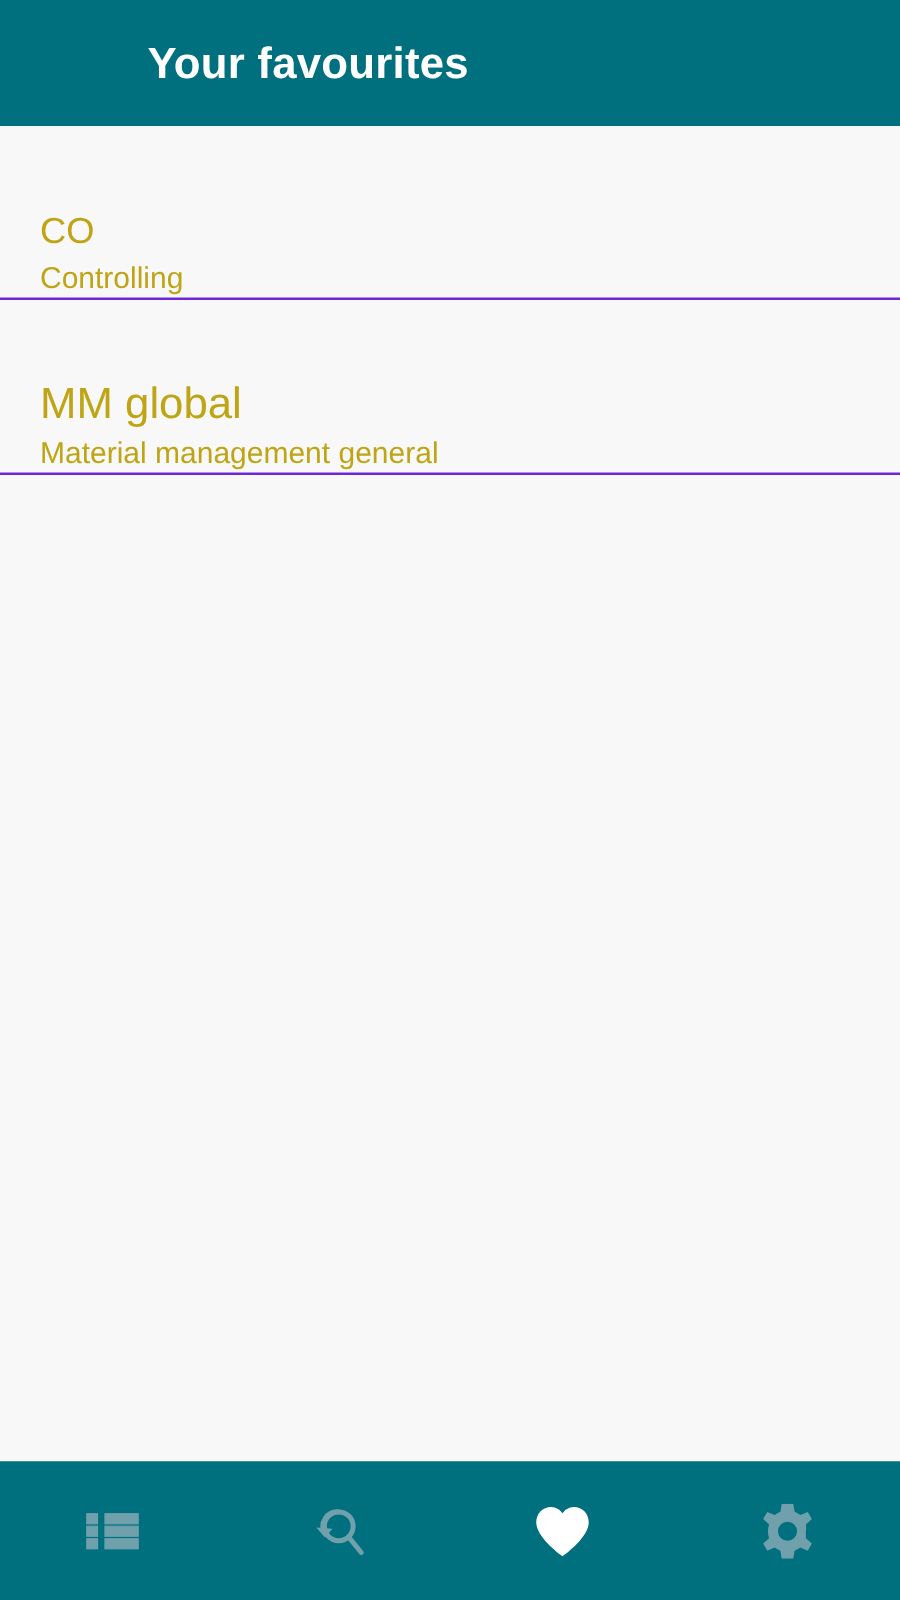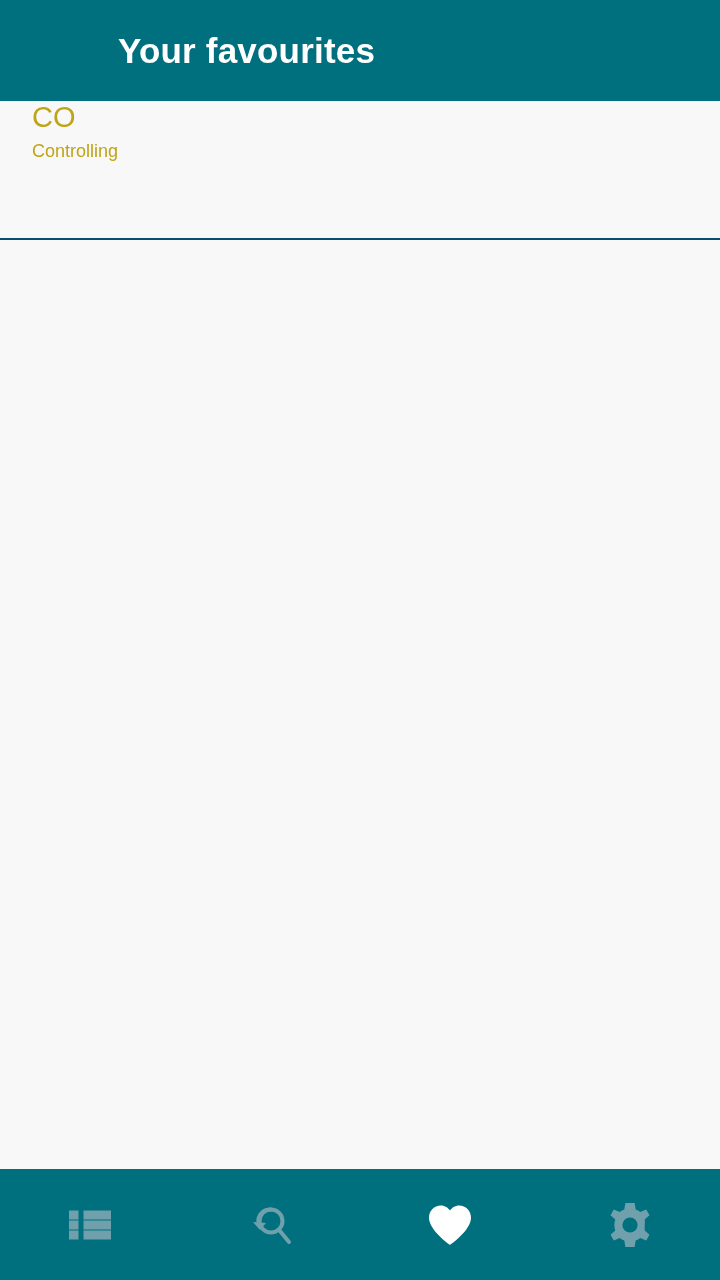--- a/index.html
+++ b/index.html
@@ -44,42 +44,42 @@
     width: 720px;
     height: 1068px;
     background: #f8f8f8;
   }
 
   .list-item {
     position: relative;
     width: 720px;
     background: #f8f8f8;
     padding: 0 32px;
-    border-bottom: 2px solid #0c4a6e;
+    border-bottom: 2px solid #6d28d9;
     display: flex;
     flex-direction: column;
-    justify-content: flex-start;
+    justify-content: flex-end;
   }
 
   .list-item.size-sm { height: 139px; }
   .list-item.size-lg { height: 140px; }
 
   .item-title {
     color: #bfa415;
     font-weight: 400;
     line-height: 1.15;
     white-space: nowrap;
   }
 
   .size-sm .item-title { font-size: 29px; margin-bottom: 7px; }
   .size-lg .item-title { font-size: 35px; margin-bottom: 6px; }
 
   .item-subtitle {
     color: #bfa415;
-    font-size: 18px;
+    font-size: 24px;
     font-weight: 400;
     line-height: 1.2;
     white-space: nowrap;
   }
 
   
   #bottom-nav {
     position: absolute;
     left: 0;
     top: 1169px;
@@ -110,20 +110,24 @@
   <div id="app-bar-title">Your favourites</div>
 </div>
 
 <div id="favourites-list">
 
   <div class="list-item size-sm">
     <div class="item-title">CO</div>
     <div class="item-subtitle">Controlling</div>
   </div>
 
+  <div class="list-item size-lg">
+    <div class="item-title">MM global</div>
+    <div class="item-subtitle">Material management general</div>
+  </div>
 
 </div>
 
 <div id="bottom-nav">
 
   <div class="nav-tab">
     <svg class="nav-icon inactive" width="42" height="32" viewBox="0 0 42 32">
       <rect x="0" y="2" width="9" height="8" rx="0"></rect>
       <rect x="15" y="2" width="27" height="8" rx="0"></rect>
       <rect x="0" y="12" width="9" height="8" rx="0"></rect>

